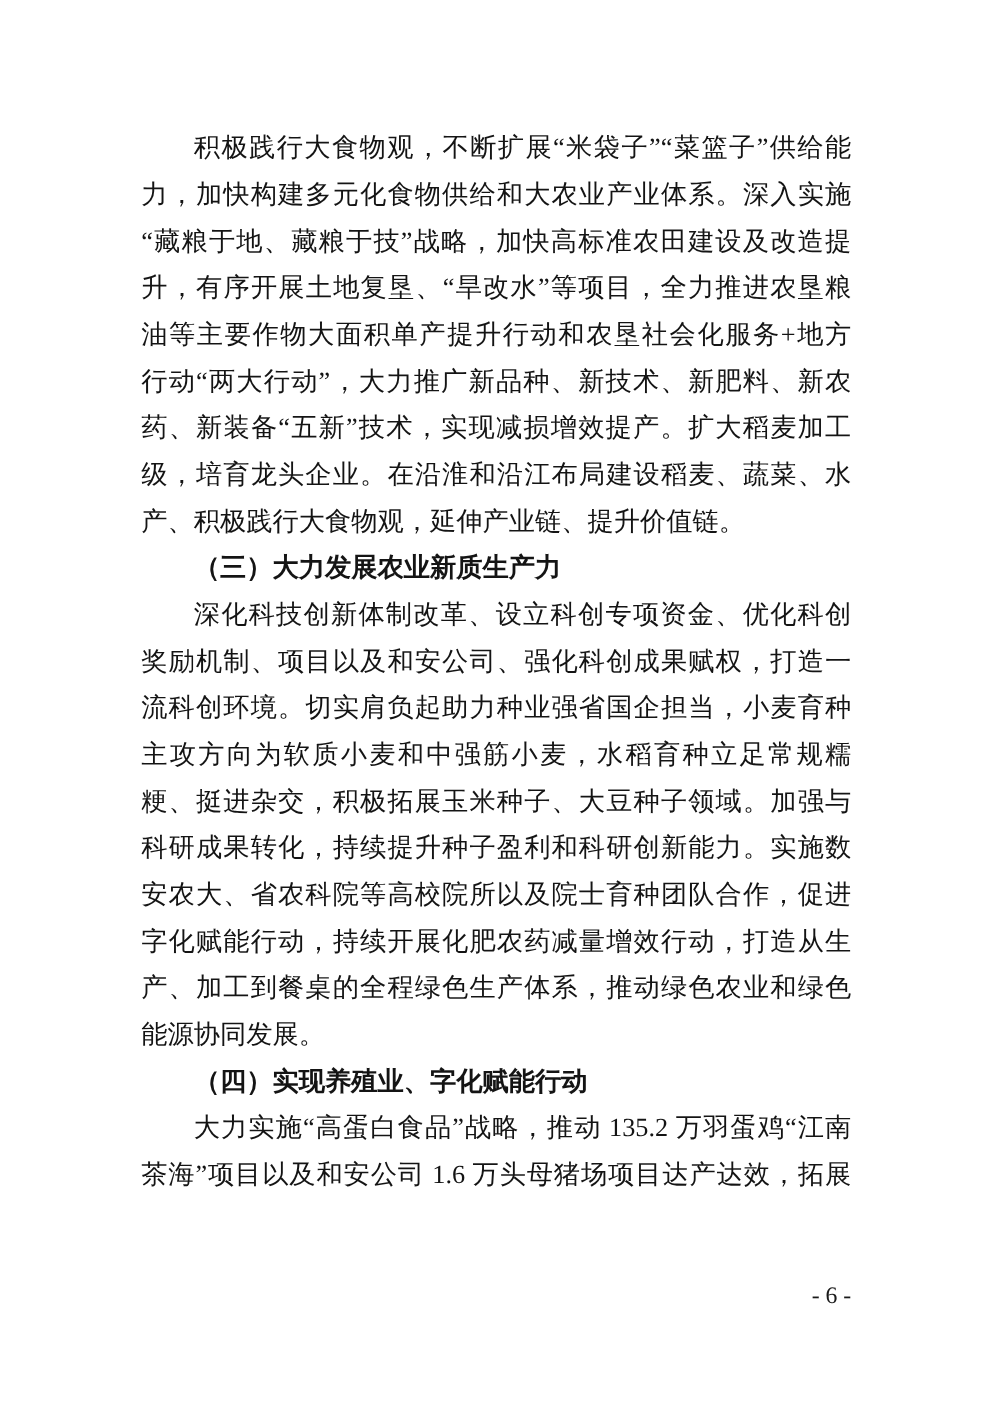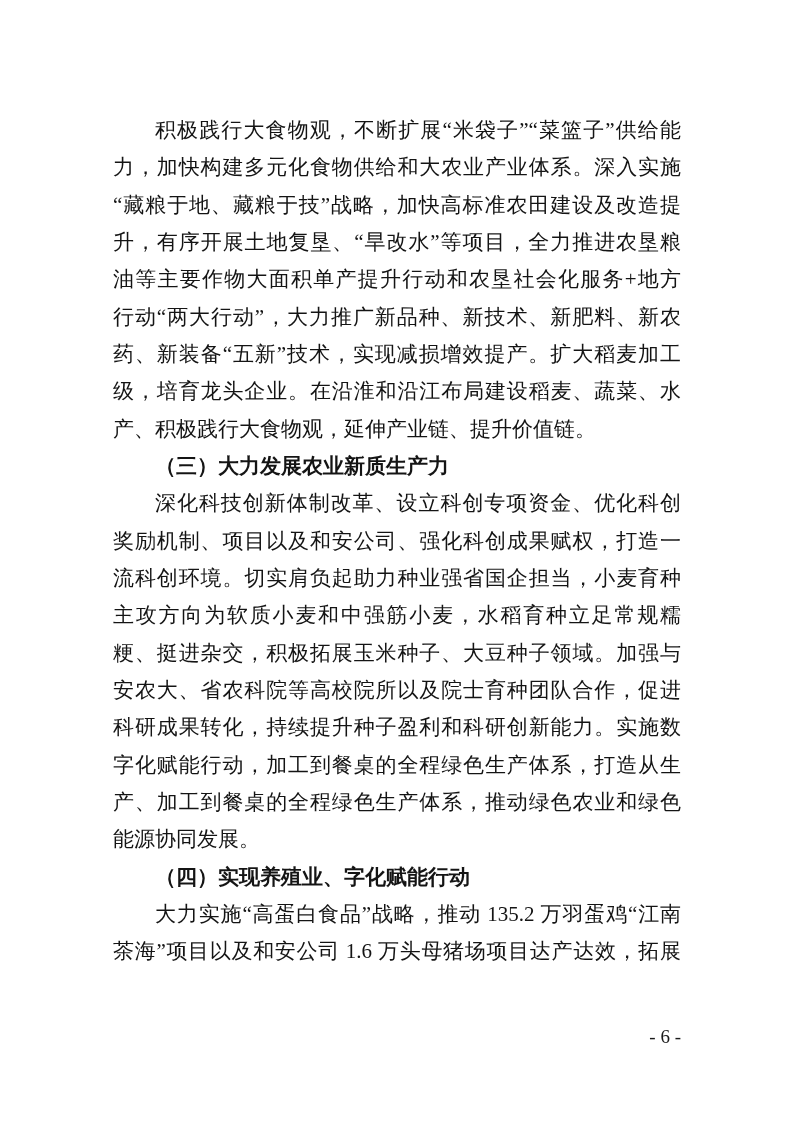--- a/index.html
+++ b/index.html
@@ -12,21 +12,21 @@
     width: 794px;
     height: 1123px;
     background: #ffffff;
     overflow: hidden;
     font-family: "Liberation Serif", "DejaVu Serif", serif;
     color: #141414;
   }
   .doc-body {
     position: absolute;
     left: 113px;
-    top: 112px;
+    top: 100px;
     width: 568px;
   }
   .text-line {
     font-size: 21px;
     line-height: 37.333px;
     height: 37.333px;
     text-align: justify;
     text-align-last: justify;
     text-justify: inter-ideograph;
     white-space: normal;
@@ -66,23 +66,23 @@
       <div class="text-line">行动“两大行动”，大力推广新品种、新技术、新肥料、新农</div>
       <div class="text-line">药、新装备“五新”技术，实现减损增效提产。扩大稻麦加工</div>
       <div class="text-line">级，培育龙头企业。在沿淮和沿江布局建设稻麦、蔬菜、水</div>
       <div class="text-line no-fill">产、积极践行大食物观，延伸产业链、提升价值链。</div>
       <div class="text-line indent heading no-fill">（三）大力发展农业新质生产力</div>
       <div class="text-line indent">深化科技创新体制改革、设立科创专项资金、优化科创</div>
       <div class="text-line">奖励机制、项目以及和安公司、强化科创成果赋权，打造一</div>
       <div class="text-line">流科创环境。切实肩负起助力种业强省国企担当，小麦育种</div>
       <div class="text-line">主攻方向为软质小麦和中强筋小麦，水稻育种立足常规糯</div>
       <div class="text-line">粳、挺进杂交，积极拓展玉米种子、大豆种子领域。加强与</div>
+      <div class="text-line">科研成果转化，持续提升种子盈利和科研创新能力。实施数</div>
       <div class="text-line">安农大、省农科院等高校院所以及院士育种团队合作，促进</div>
-      <div class="text-line">科研成果转化，持续提升种子盈利和科研创新能力。实施数</div>
-      <div class="text-line">字化赋能行动，加工到餐桌的全程绿色生产体系，打造从生</div>
+      <div class="text-line">字化赋能行动，持续开展化肥农药减量增效行动，打造从生</div>
       <div class="text-line">产、加工到餐桌的全程绿色生产体系，推动绿色农业和绿色</div>
       <div class="text-line no-fill">能源协同发展。</div>
       <div class="text-line indent heading no-fill">（四）实现养殖业、字化赋能行动</div>
       <div class="text-line indent">大力实施“高蛋白食品”战略，推动 135.2 万羽蛋鸡“江南</div>
       <div class="text-line">茶海”项目以及和安公司 1.6 万头母猪场项目达产达效，拓展</div>
     </div>
   <div class="page-footer">
     <span>- 6 -</span>
   </div>
 </div>

